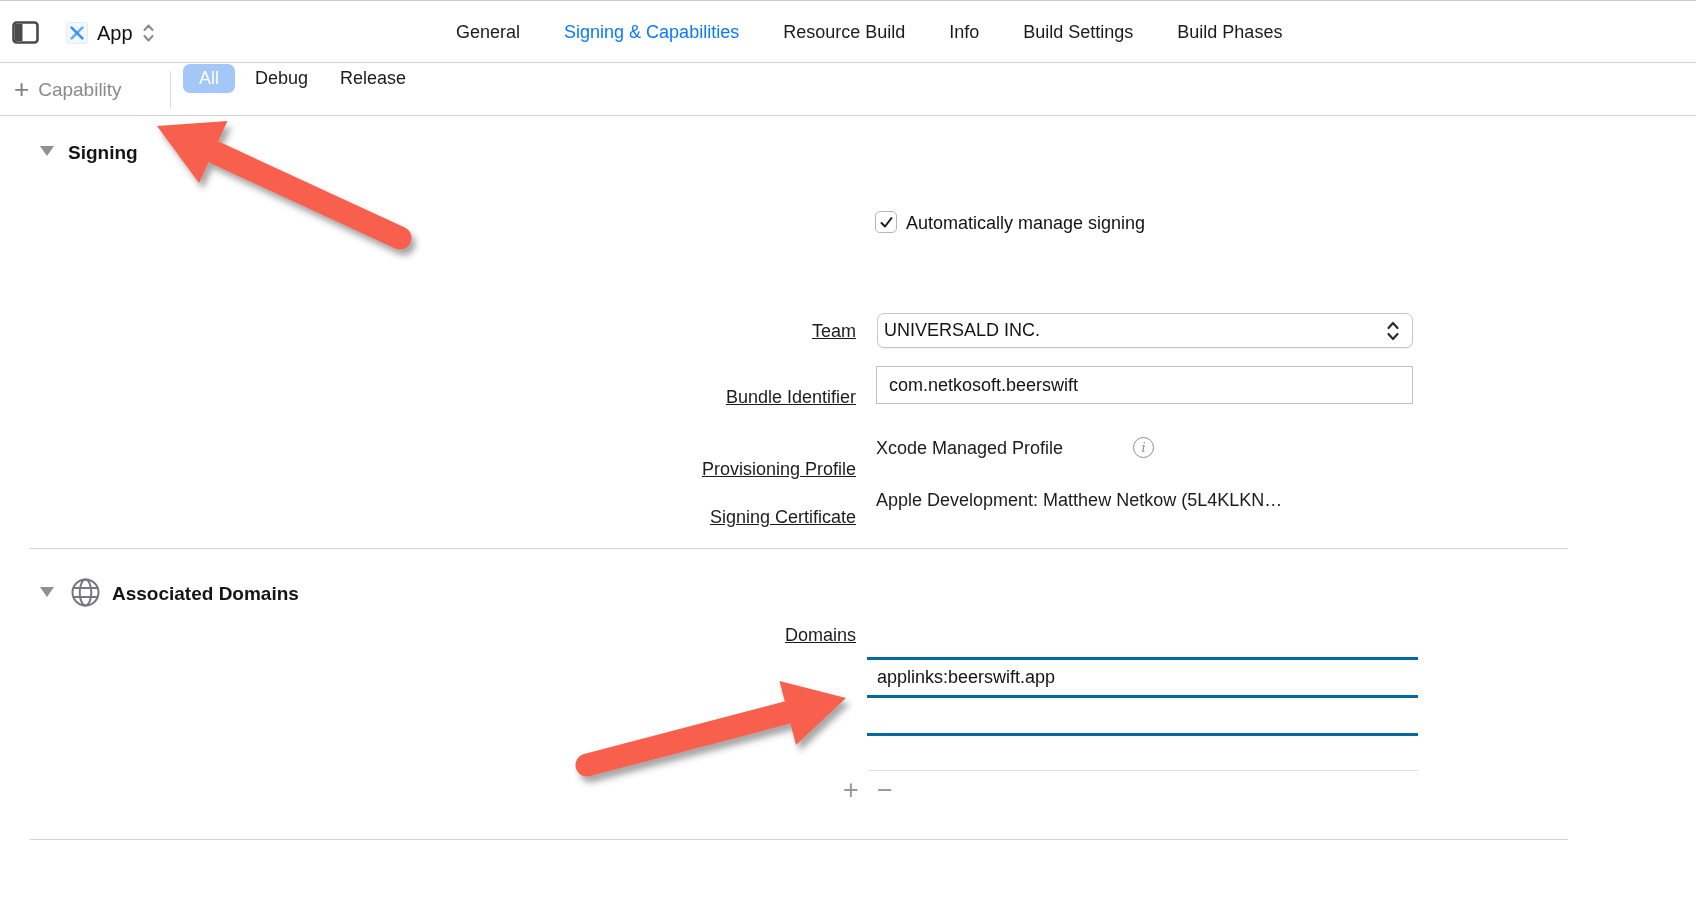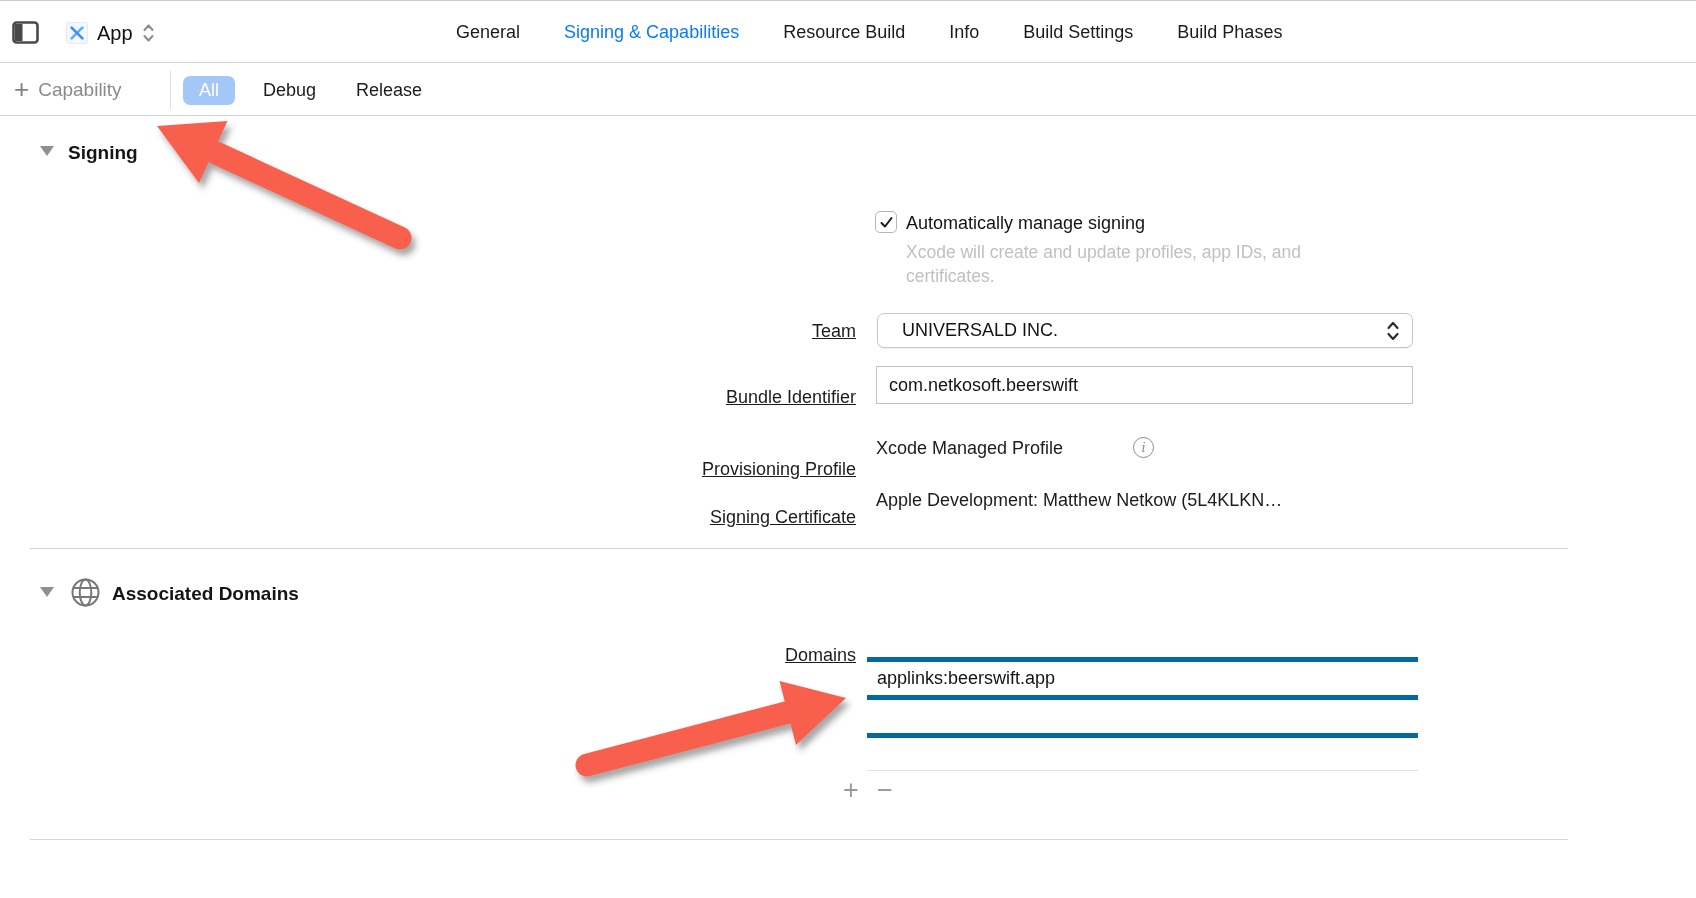--- a/index.html
+++ b/index.html
@@ -20,50 +20,50 @@
   .tabs { position:absolute; left:456px; top:0; height:62px; display:flex; gap:44px; align-items:center; }
   .tab { font-size:18px; color:#1b1b1b; white-space:nowrap; cursor:pointer; }
   .tab.active { color:#0a7aff; }
   
   .toolbar { position:absolute; left:0; top:63px; width:1696px; height:52px;
              background:#fff; border-bottom:1px solid #d2d2d2; }
   .capbtn { position:absolute; left:14px; top:0; height:52px; display:flex; align-items:center; gap:9px; cursor:pointer; }
   .capbtn .plus { font-size:26px; font-weight:300; color:#7f7f84; line-height:1; margin-top:-2px; }
   .capbtn .lbl { font-size:19px; color:#8a8a8f; }
   .tb-divider { position:absolute; left:170px; top:7px; width:1px; height:38px; background:#dcdcdc; }
-  .segments { position:absolute; left:183px; top:0; height:52px; display:flex; align-items:center; gap:16px; }
+  .segments { position:absolute; left:183px; top:0; height:52px; display:flex; align-items:flex-start; gap:8px; }
   .seg { font-size:18px; color:#1b1b1b; padding:4px 12px; cursor:pointer; }
   .seg.pill { background:#a3c7f7; color:#ffffff; border-radius:7px; padding:4px 16px; }
   
   .disclosure { width:0; height:0; border-left:7px solid transparent; border-right:7px solid transparent;
                 border-top:10px solid #8f8f94; cursor:pointer; }
   .sec-title { font-size:19px; font-weight:700; color:#151517; }
   .row-label { position:absolute; left:560px; width:296px; text-align:right; font-size:18px; color:#1c1c1e;text-decoration:underline; }
   .row-value { position:absolute; font-size:18px; color:#1c1c1e; white-space:nowrap; }
   
   .checkbox { position:absolute; left:875px; top:210px; width:22px; height:22px; background:#fff;
               border:1px solid #b6b6ba; border-radius:5px; display:flex; align-items:center; justify-content:center; cursor:pointer; }
   .chk-label { position:absolute; left:906px; top:212px; font-size:18px; color:#141416; cursor:default; }
   .chk-desc { position:absolute; left:906px; top:239px; width:450px; font-size:17.5px; line-height:1.38; color:#c0c0c4; }
   
   .popup { position:absolute; left:877px; top:312px; width:536px; height:35px; background:#fff;
            border:1px solid #c6c6c9; border-radius:7px; box-shadow:0 1px 1px rgba(0,0,0,0.06);
-           display:flex; align-items:center; padding:0 12px 0 24px; cursor:pointer; }
+           display:flex; align-items:center; padding:0 12px 0 6px; cursor:pointer; }
   .popup .val { flex:1; font-size:18px; color:#141416; }
   .textfield { position:absolute; left:876px; top:365px; width:537px; height:38px; background:#fff;
                border:1px solid #c2c2c5; display:flex; align-items:center; padding:0 12px; }
   .textfield input { border:none; outline:none; width:100%; font-family:"Liberation Sans",sans-serif;
                      font-size:18px; color:#141416; background:transparent; }
   .info-icon { position:absolute; left:1133px; top:436px; width:21px; height:21px; border:1.6px solid #8e8e93;
                border-radius:50%; display:flex; align-items:center; justify-content:center;
                font-family:"DejaVu Serif", serif; font-style:italic; font-size:13px; color:#8e8e93; cursor:pointer; }
   .divider { position:absolute; left:30px; width:1538px; height:1px; background:#d5d5d5; }
   
   .dom-table { position:absolute; left:867px; top:656px; width:551px; }
-  .dom-row { height:38px; border-top:5px solid #0369a1; display:flex; align-items:center; padding-left:10px;
+  .dom-row { height:38px; border-top:3px solid #0369a1; display:flex; align-items:center; padding-left:10px;
              font-size:18px; color:#141416; }
   .dom-row:last-child { border-bottom:1px solid #e0e0e0; }
   .addrem { position:absolute; top:776px; width:26px; height:26px; display:flex; align-items:center;
             justify-content:center; font-size:27px; font-weight:300; color:#98989c; cursor:pointer; line-height:1; }
   #dom-add { left:838px; }
   #dom-remove { left:872px; }
   
   #arrows { position:absolute; left:0; top:0; width:1696px; height:898px; pointer-events:none; }
 </style>
 </head>
@@ -116,21 +116,20 @@
 
   <div style="position:absolute; left:40px; top:145px;" class="disclosure"></div>
   <div class="sec-title" style="position:absolute; left:68px; top:141px;">Signing</div>
 
   <div class="checkbox">
     <svg width="15" height="15" viewBox="0 0 15 15">
       <path d="M2.5 8 L6 11.5 L12.5 3" fill="none" stroke="#1c1c1e" stroke-width="2" stroke-linecap="round" stroke-linejoin="round"></path>
     </svg>
   </div>
   <div class="chk-label">Automatically manage signing</div>
-  <div class="chk-desc">Xcode will create and update profiles, app IDs, and certificates.</div>
 
   <div class="row-label" style="top:320px;">Team</div>
   <div class="popup">
     <span class="val">UNIVERSALD INC.</span>
     <svg width="14" height="24" viewBox="0 0 14 24">
       <path d="M2.5 9 L7 4 L11.5 9" fill="none" stroke="#2c2c2e" stroke-width="2.2" stroke-linecap="round" stroke-linejoin="round"></path>
       <path d="M2.5 15 L7 20 L11.5 15" fill="none" stroke="#2c2c2e" stroke-width="2.2" stroke-linecap="round" stroke-linejoin="round"></path>
     </svg>
   </div>
 
@@ -151,21 +150,21 @@
   <div style="position:absolute; left:40px; top:586px;" class="disclosure"></div>
   <div style="position:absolute; left:70px; top:576px;">
     <svg width="31" height="31" viewBox="0 0 31 31">
       <circle cx="15.5" cy="15.5" r="13" fill="none" stroke="#77777c" stroke-width="2"></circle>
       <ellipse cx="15.5" cy="15.5" rx="5.8" ry="13" fill="none" stroke="#77777c" stroke-width="2"></ellipse>
       <path d="M3.5 11 H27.5 M3.5 20 H27.5" stroke="#77777c" stroke-width="2" fill="none"></path>
     </svg>
   </div>
   <div class="sec-title" style="position:absolute; left:112px; top:582px;">Associated Domains</div>
 
-  <div class="row-label" style="top:624px;margin-top:20px;">Domains</div>
+  <div class="row-label" style="top:624px;">Domains</div>
   <div class="dom-table">
     <div class="dom-row">applinks:beerswift.app</div>
     <div class="dom-row"></div>
     <div class="dom-row"></div>
   </div>
   <div class="addrem" id="dom-add">+</div>
   <div class="addrem" id="dom-remove">−</div>
 
   <div class="divider" style="top:838px;"></div>
 

